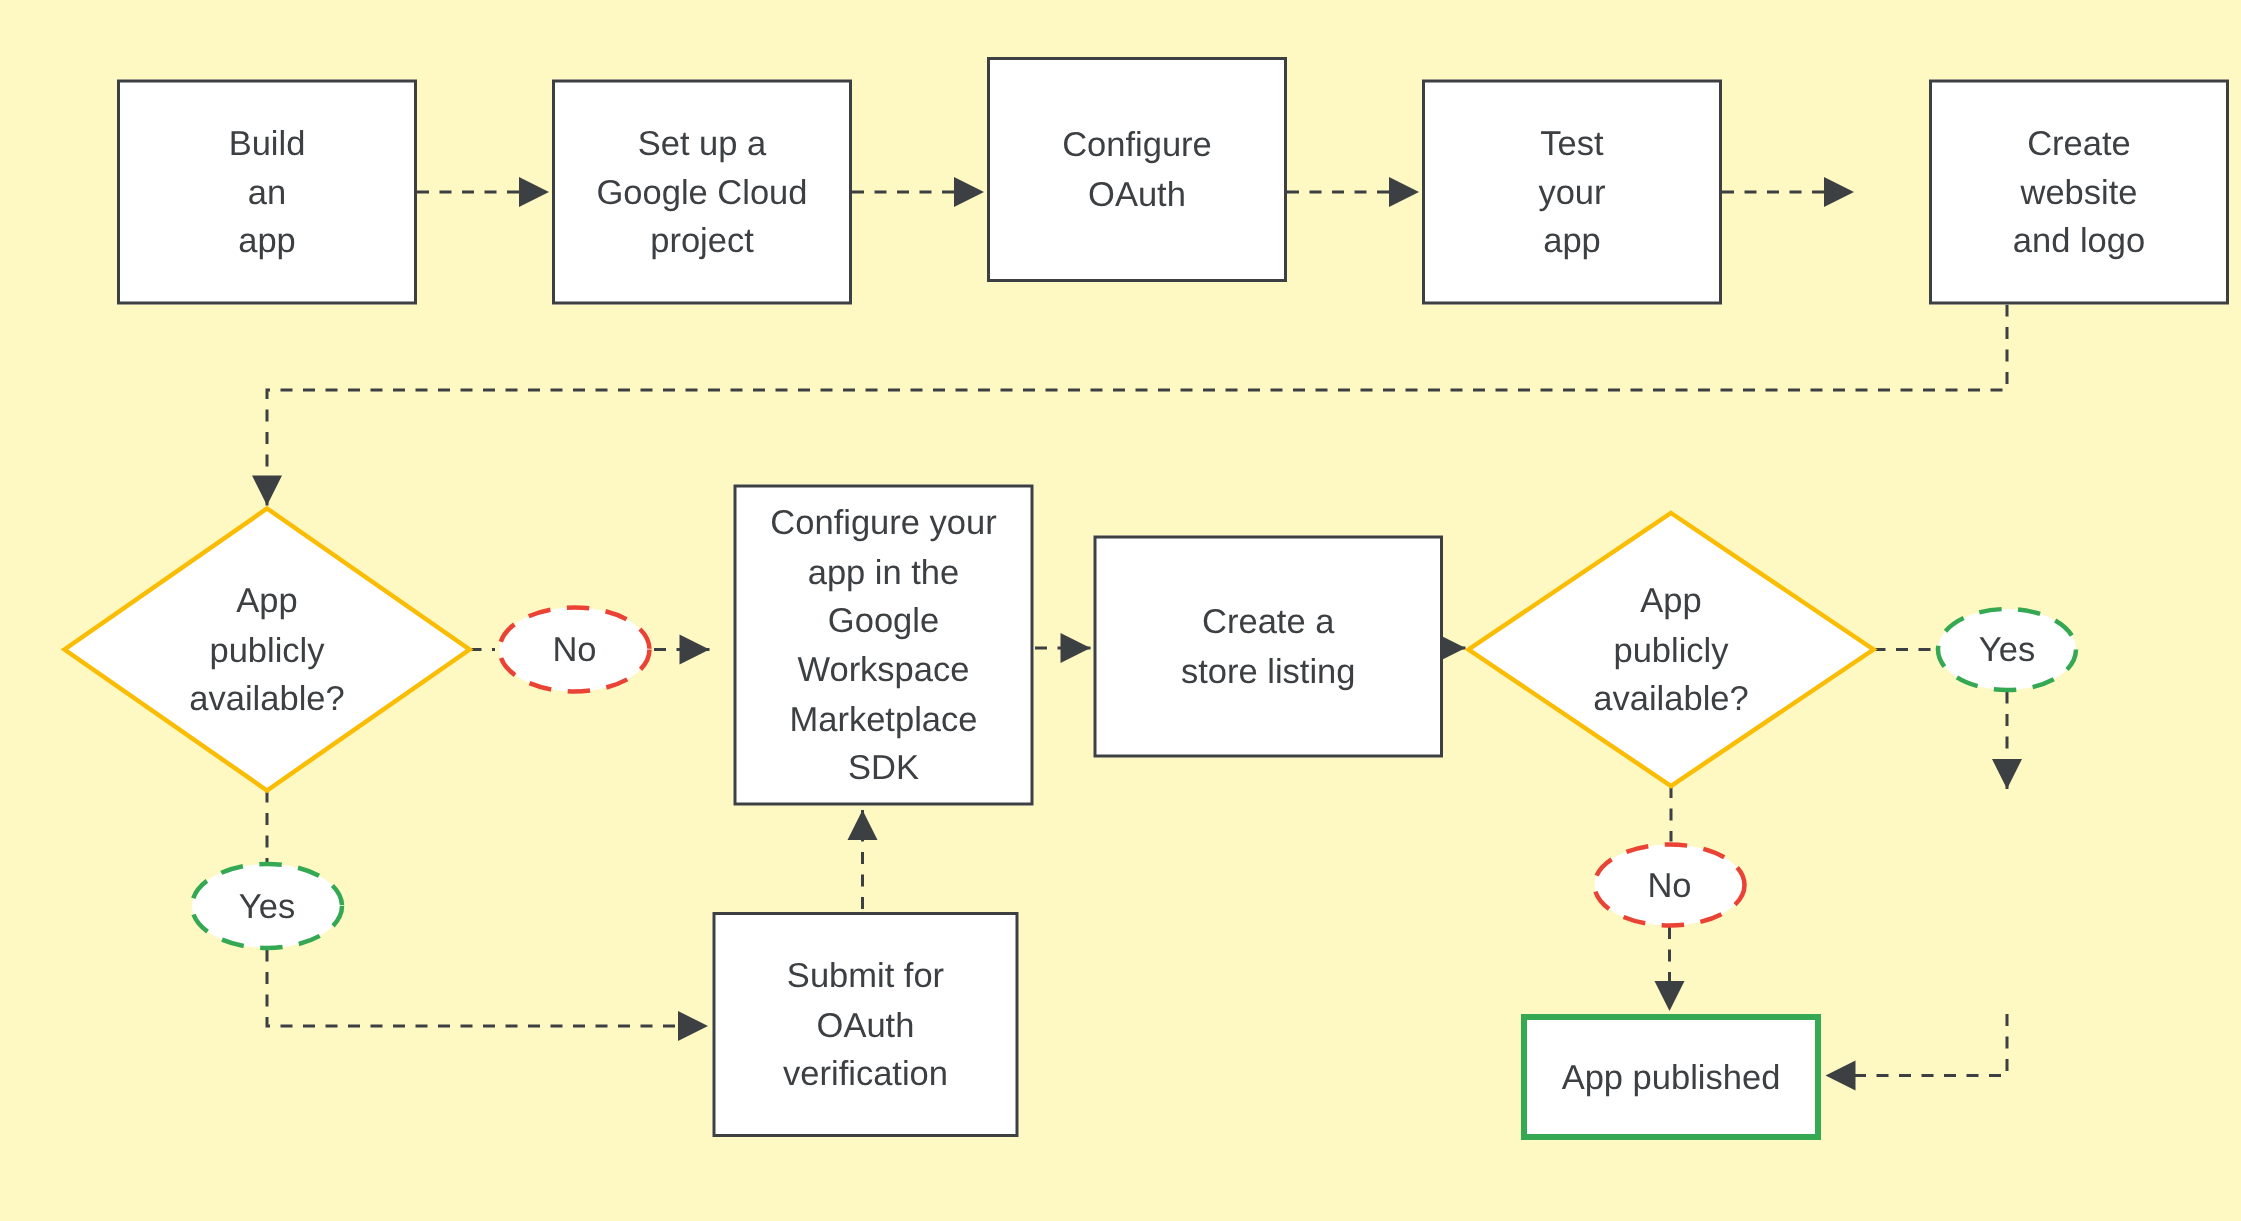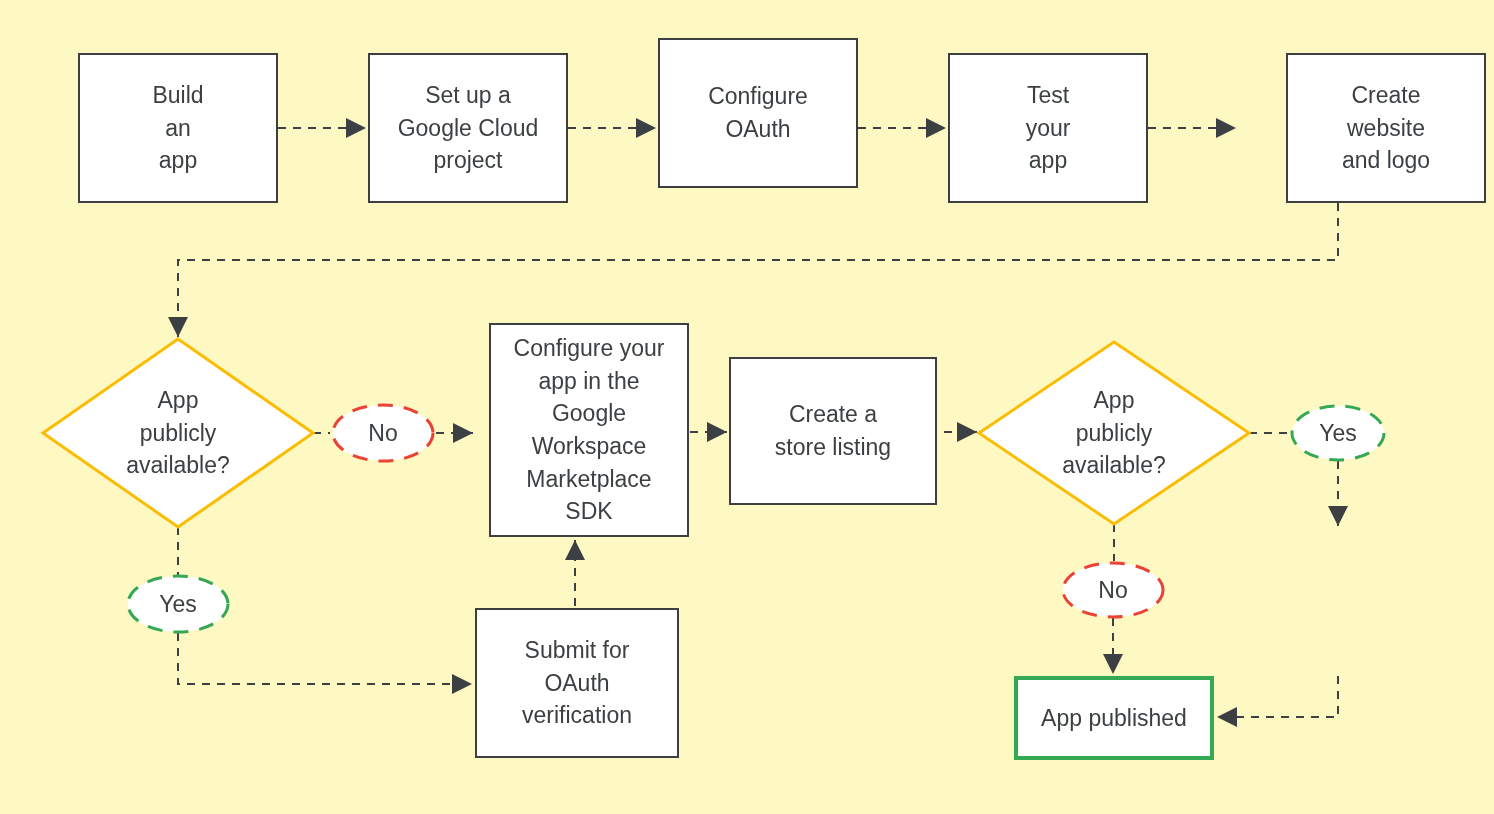--- a/index.html
+++ b/index.html
@@ -121,21 +121,21 @@
 
   <div class="box" style="left:475px; top:323px; width:200px; height:214px;margin-left:14px;">
     <span class="lbl">Configure your
 app in the
 Google
 Workspace
 Marketplace
 SDK</span>
   </div>
 
-  <div class="box" style="left:729px; top:357px; width:208px; height:148px;">
+  <div class="box" style="left:729px; top:357px; width:233px; height:148px;">
     <span class="lbl">Create a
 store listing</span>
   </div>
 
 
   <div class="box" style="left:475px; top:608px; width:204px; height:150px;">
     <span class="lbl">Submit for
 OAuth
 verification</span>
   </div>

